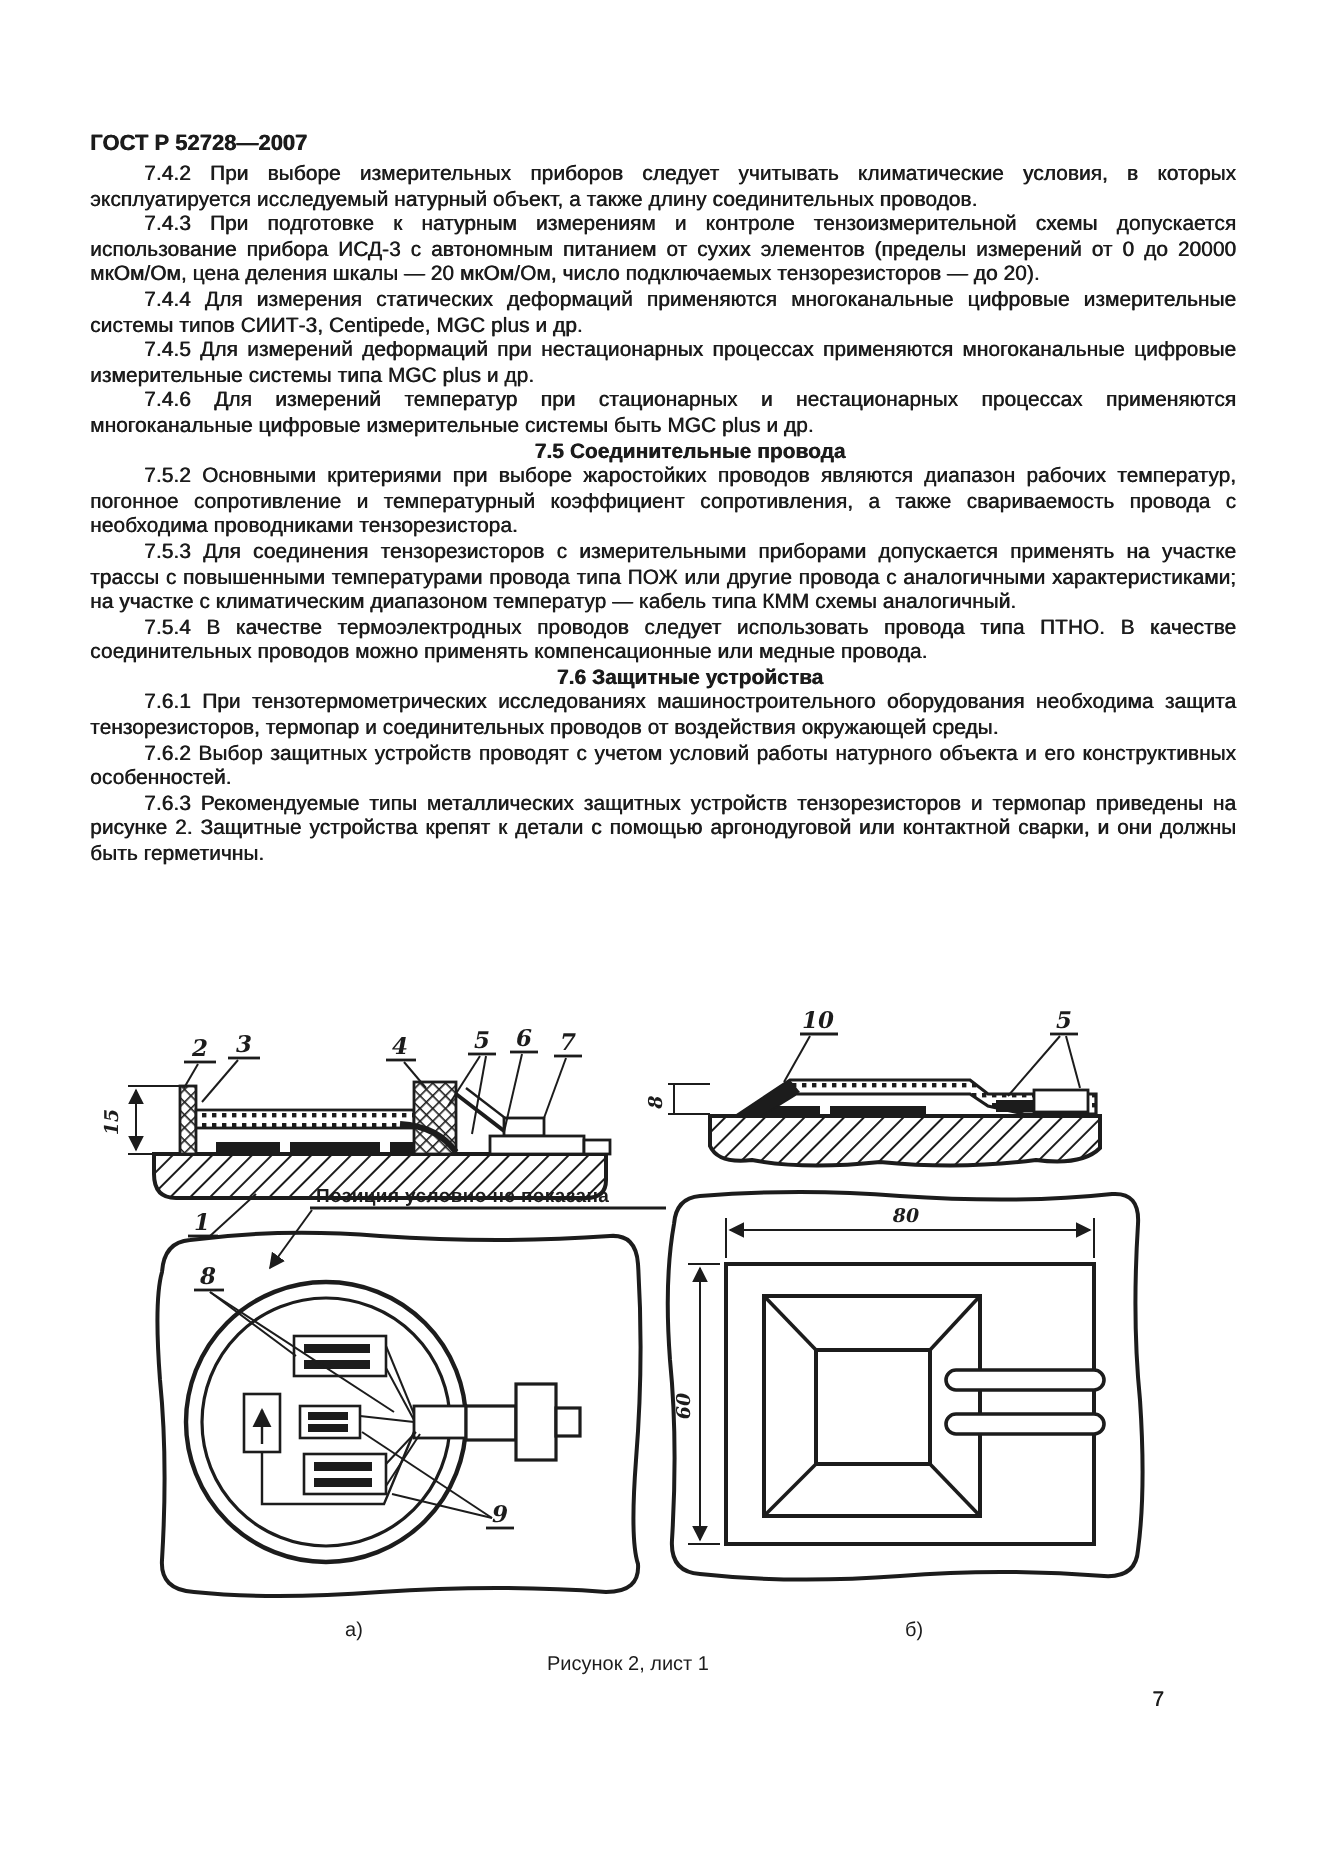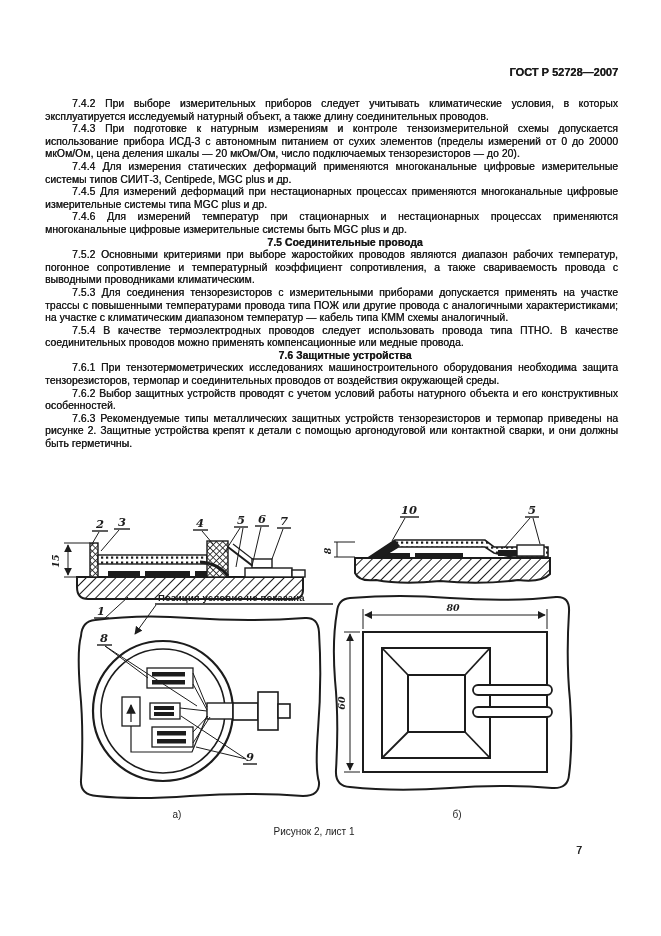--- a/index.html
+++ b/index.html
@@ -3,22 +3,22 @@
 <meta charset="utf-8">
 <style>
   html,body{margin:0;padding:0;background:#777;}
   .page{
     position:relative;width:661px;height:936px;background:#ffffff;
     margin:0 auto;overflow:hidden;
     font-family:"Liberation Sans",sans-serif;color:#1c1c1c;
     text-shadow:0.3px 0 0 currentColor;
   }
   .content{position:absolute;left:45px;top:66px;width:573px;}
-  .doc-header{font-size:11px;font-weight:700;text-align:right;line-height:13px;}
-  .paras{margin-top:19px;}
+  .doc-header{font-size:11px;font-weight:700;text-align:left;line-height:13px;}
+  .paras{margin-top:3px;}
   .paras p{
     margin:0;font-size:10.4px;line-height:12.6px;text-align:justify;
     text-indent:27px;letter-spacing:0.05px;
   }
   .paras p.bold{font-weight:700;text-align:center;}
   .fig{position:absolute;left:0;top:500px;}
   .fig line,.fig path,.fig rect,.fig circle,.fig polyline{vector-effect:none;}
   .page-num{position:absolute;top:844px;left:570px;width:18px;text-align:center;font-size:10.5px;}
   svg text{text-shadow:none;}
   .callout{font-family:"DejaVu Serif",serif;font-style:italic;font-weight:700;font-size:11.5px;fill:#1c1c1c;}
@@ -34,21 +34,21 @@
 
   <div class="content">
     <div class="doc-header">ГОСТ Р 52728—2007</div>
     <div class="paras">
       <p>7.4.2 При выборе измерительных приборов следует учитывать климатические условия, в которых эксплуатируется исследуемый натурный объект, а также длину соединительных проводов.</p>
       <p>7.4.3 При подготовке к натурным измерениям и контроле тензоизмерительной схемы допускается использование прибора ИСД-3 с автономным питанием от сухих элементов (пределы измерений от 0 до 20000 мкОм/Ом, цена деления шкалы — 20 мкОм/Ом, число подключаемых тензорезисторов — до 20).</p>
       <p>7.4.4 Для измерения статических деформаций применяются многоканальные цифровые измерительные системы типов СИИТ-3, Centipede, MGC plus и др.</p>
       <p>7.4.5 Для измерений деформаций при нестационарных процессах применяются многоканальные цифровые измерительные системы типа MGC plus и др.</p>
       <p>7.4.6 Для измерений температур при стационарных и нестационарных процессах применяются многоканальные цифровые измерительные системы быть MGC plus и др.</p>
       <p class="bold">7.5 Соединительные провода</p>
-      <p>7.5.2 Основными критериями при выборе жаростойких проводов являются диапазон рабочих температур, погонное сопротивление и температурный коэффициент сопротивления, а также свариваемость провода с выводными проводниками климатическим.</p>
+      <p>7.5.2 Основными критериями при выборе жаростойких проводов являются диапазон рабочих температур, погонное сопротивление и температурный коэффициент сопротивления, а также свариваемость провода с необходима проводниками тензорезистора.</p>
       <p>7.5.3 Для соединения тензорезисторов с измерительными приборами допускается применять на участке трассы с повышенными температурами провода типа ПОЖ или другие провода с аналогичными характеристиками; на участке с климатическим диапазоном температур — кабель типа КММ схемы аналогичный.</p>
       <p>7.5.4 В качестве термоэлектродных проводов следует использовать провода типа ПТНО. В качестве соединительных проводов можно применять компенсационные или медные провода.</p>
       <p class="bold">7.6 Защитные устройства</p>
       <p>7.6.1 При тензотермометрических исследованиях машиностроительного оборудования необходима защита тензорезисторов, термопар и соединительных проводов от воздействия окружающей среды.</p>
       <p>7.6.2 Выбор защитных устройств проводят с учетом условий работы натурного объекта и его конструктивных особенностей.</p>
       <p>7.6.3 Рекомендуемые типы металлических защитных устройств тензорезисторов и термопар приведены на рисунке 2. Защитные устройства крепят к детали с помощью аргонодуговой или контактной сварки, и они должны быть герметичны.</p>
     </div>
   </div>
 
   <svg class="fig" width="661" height="372" viewBox="0 500 661 372">

